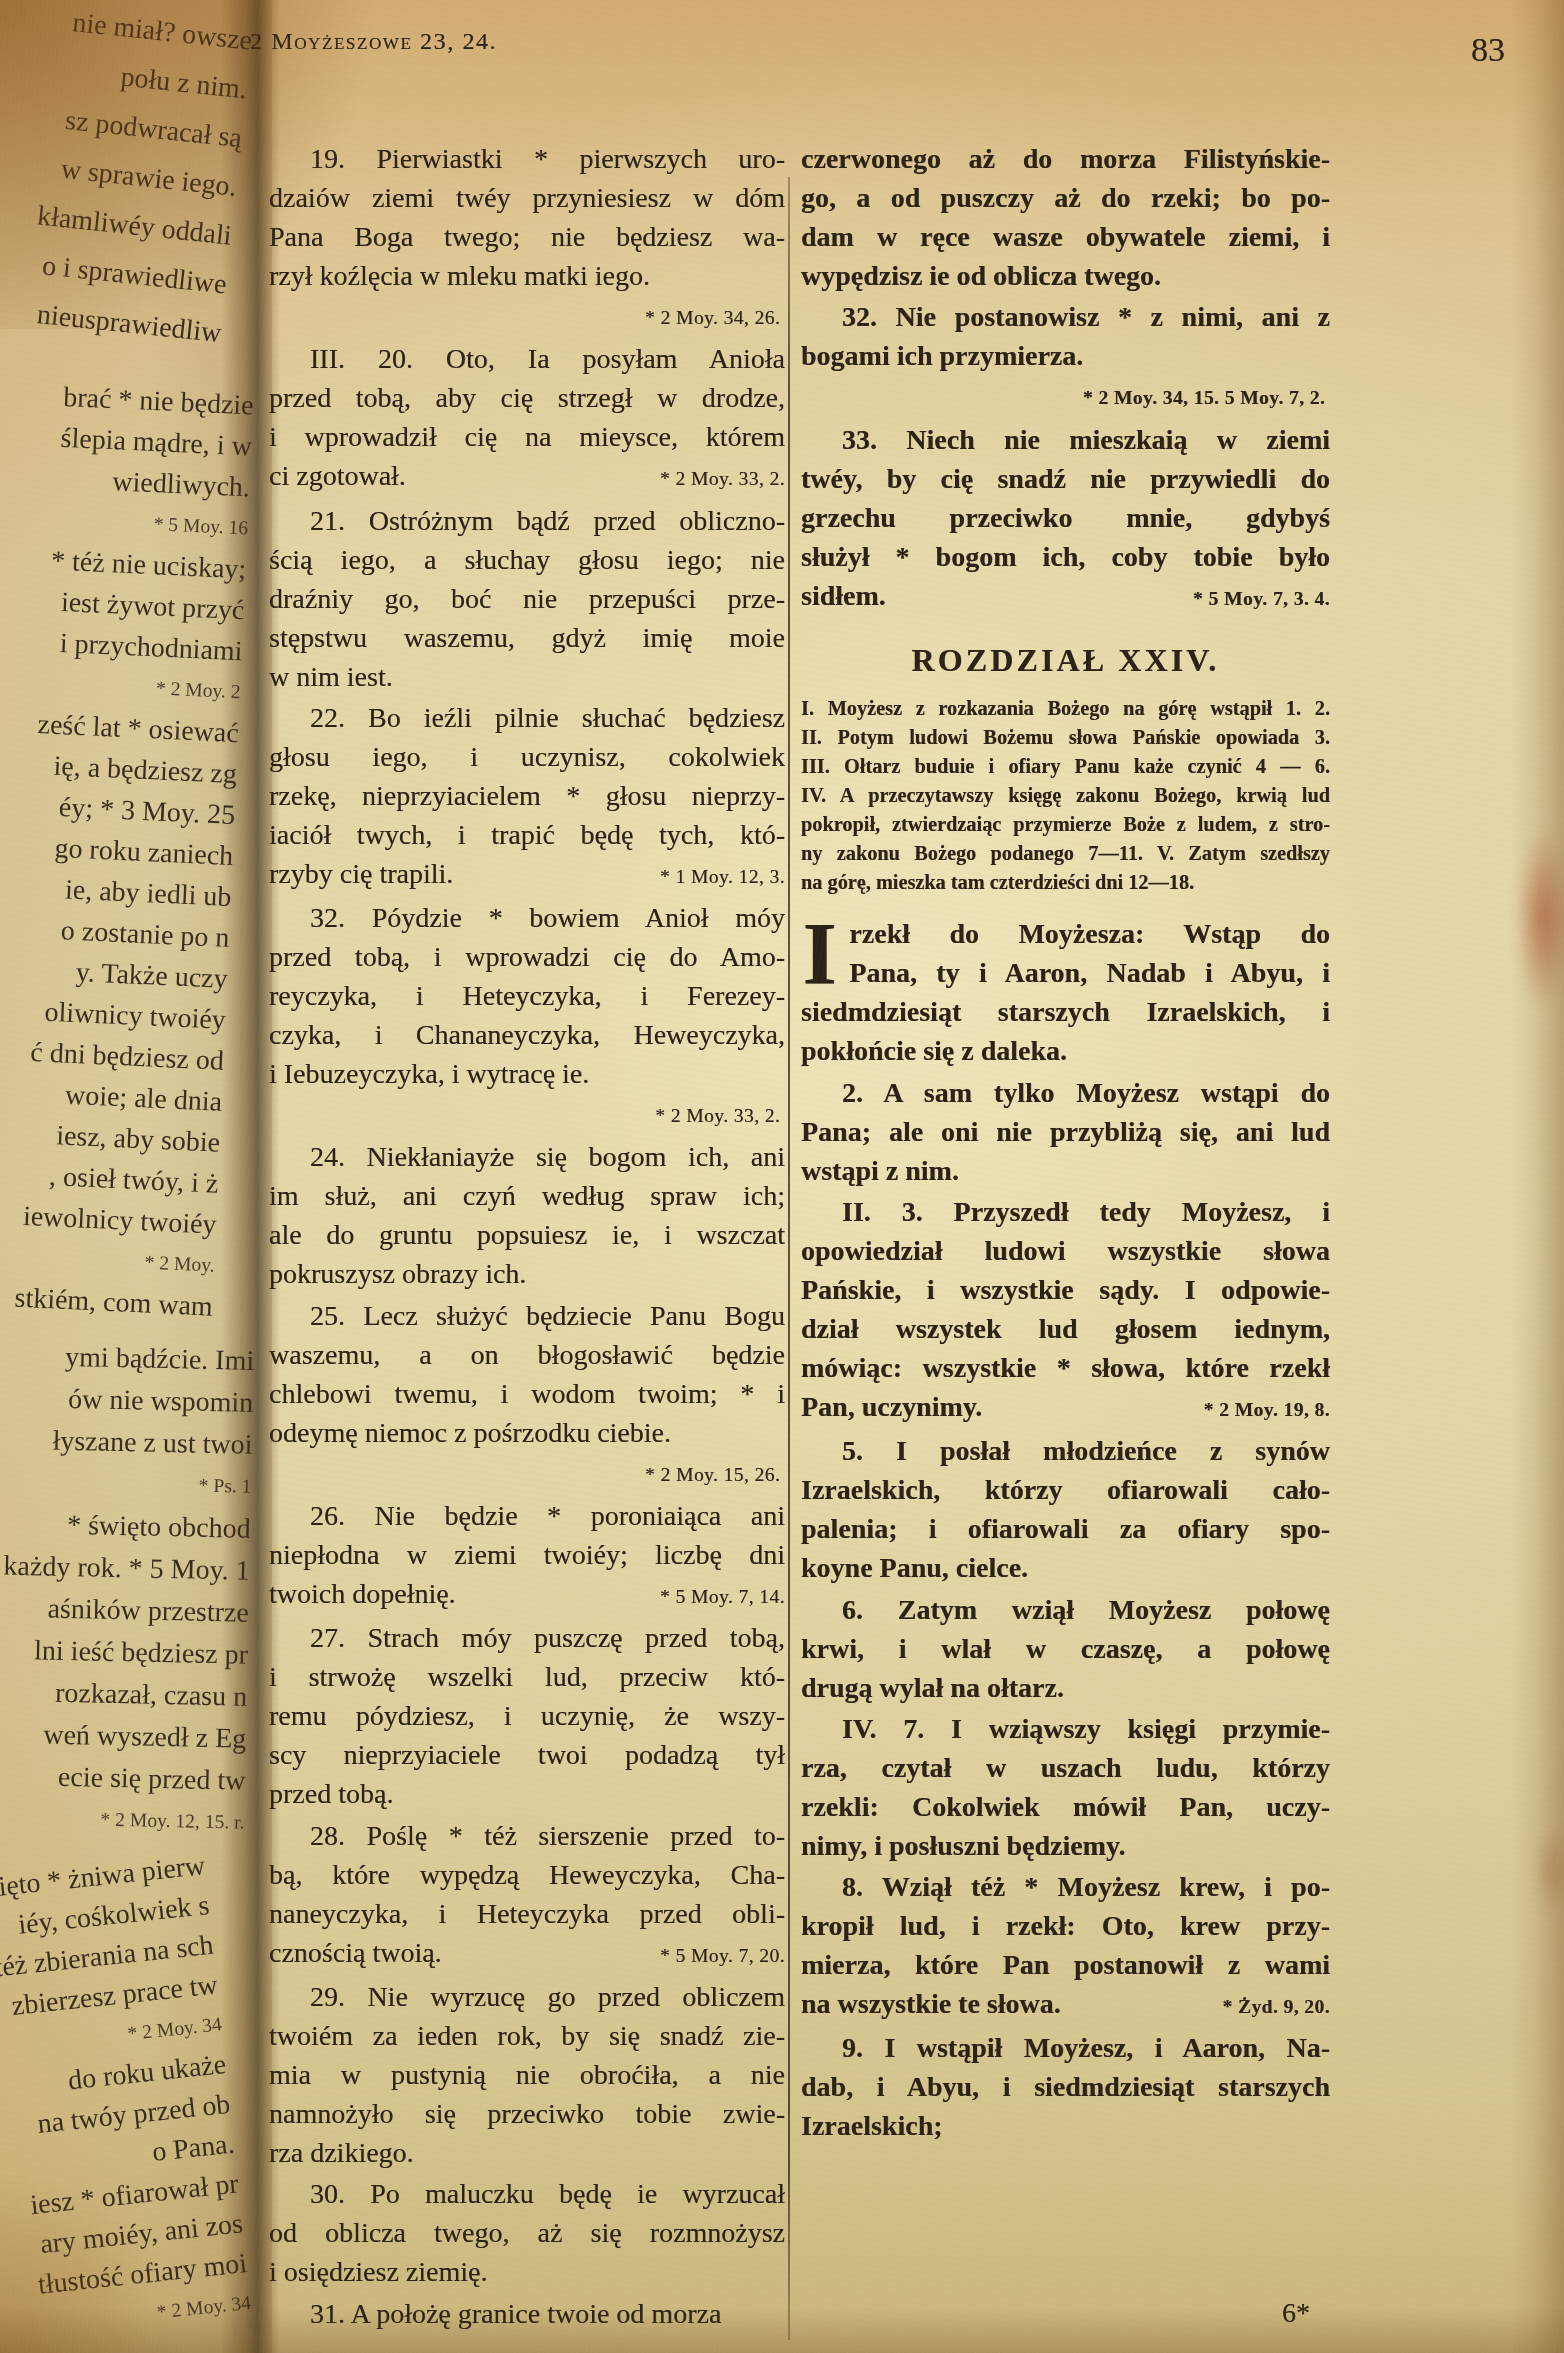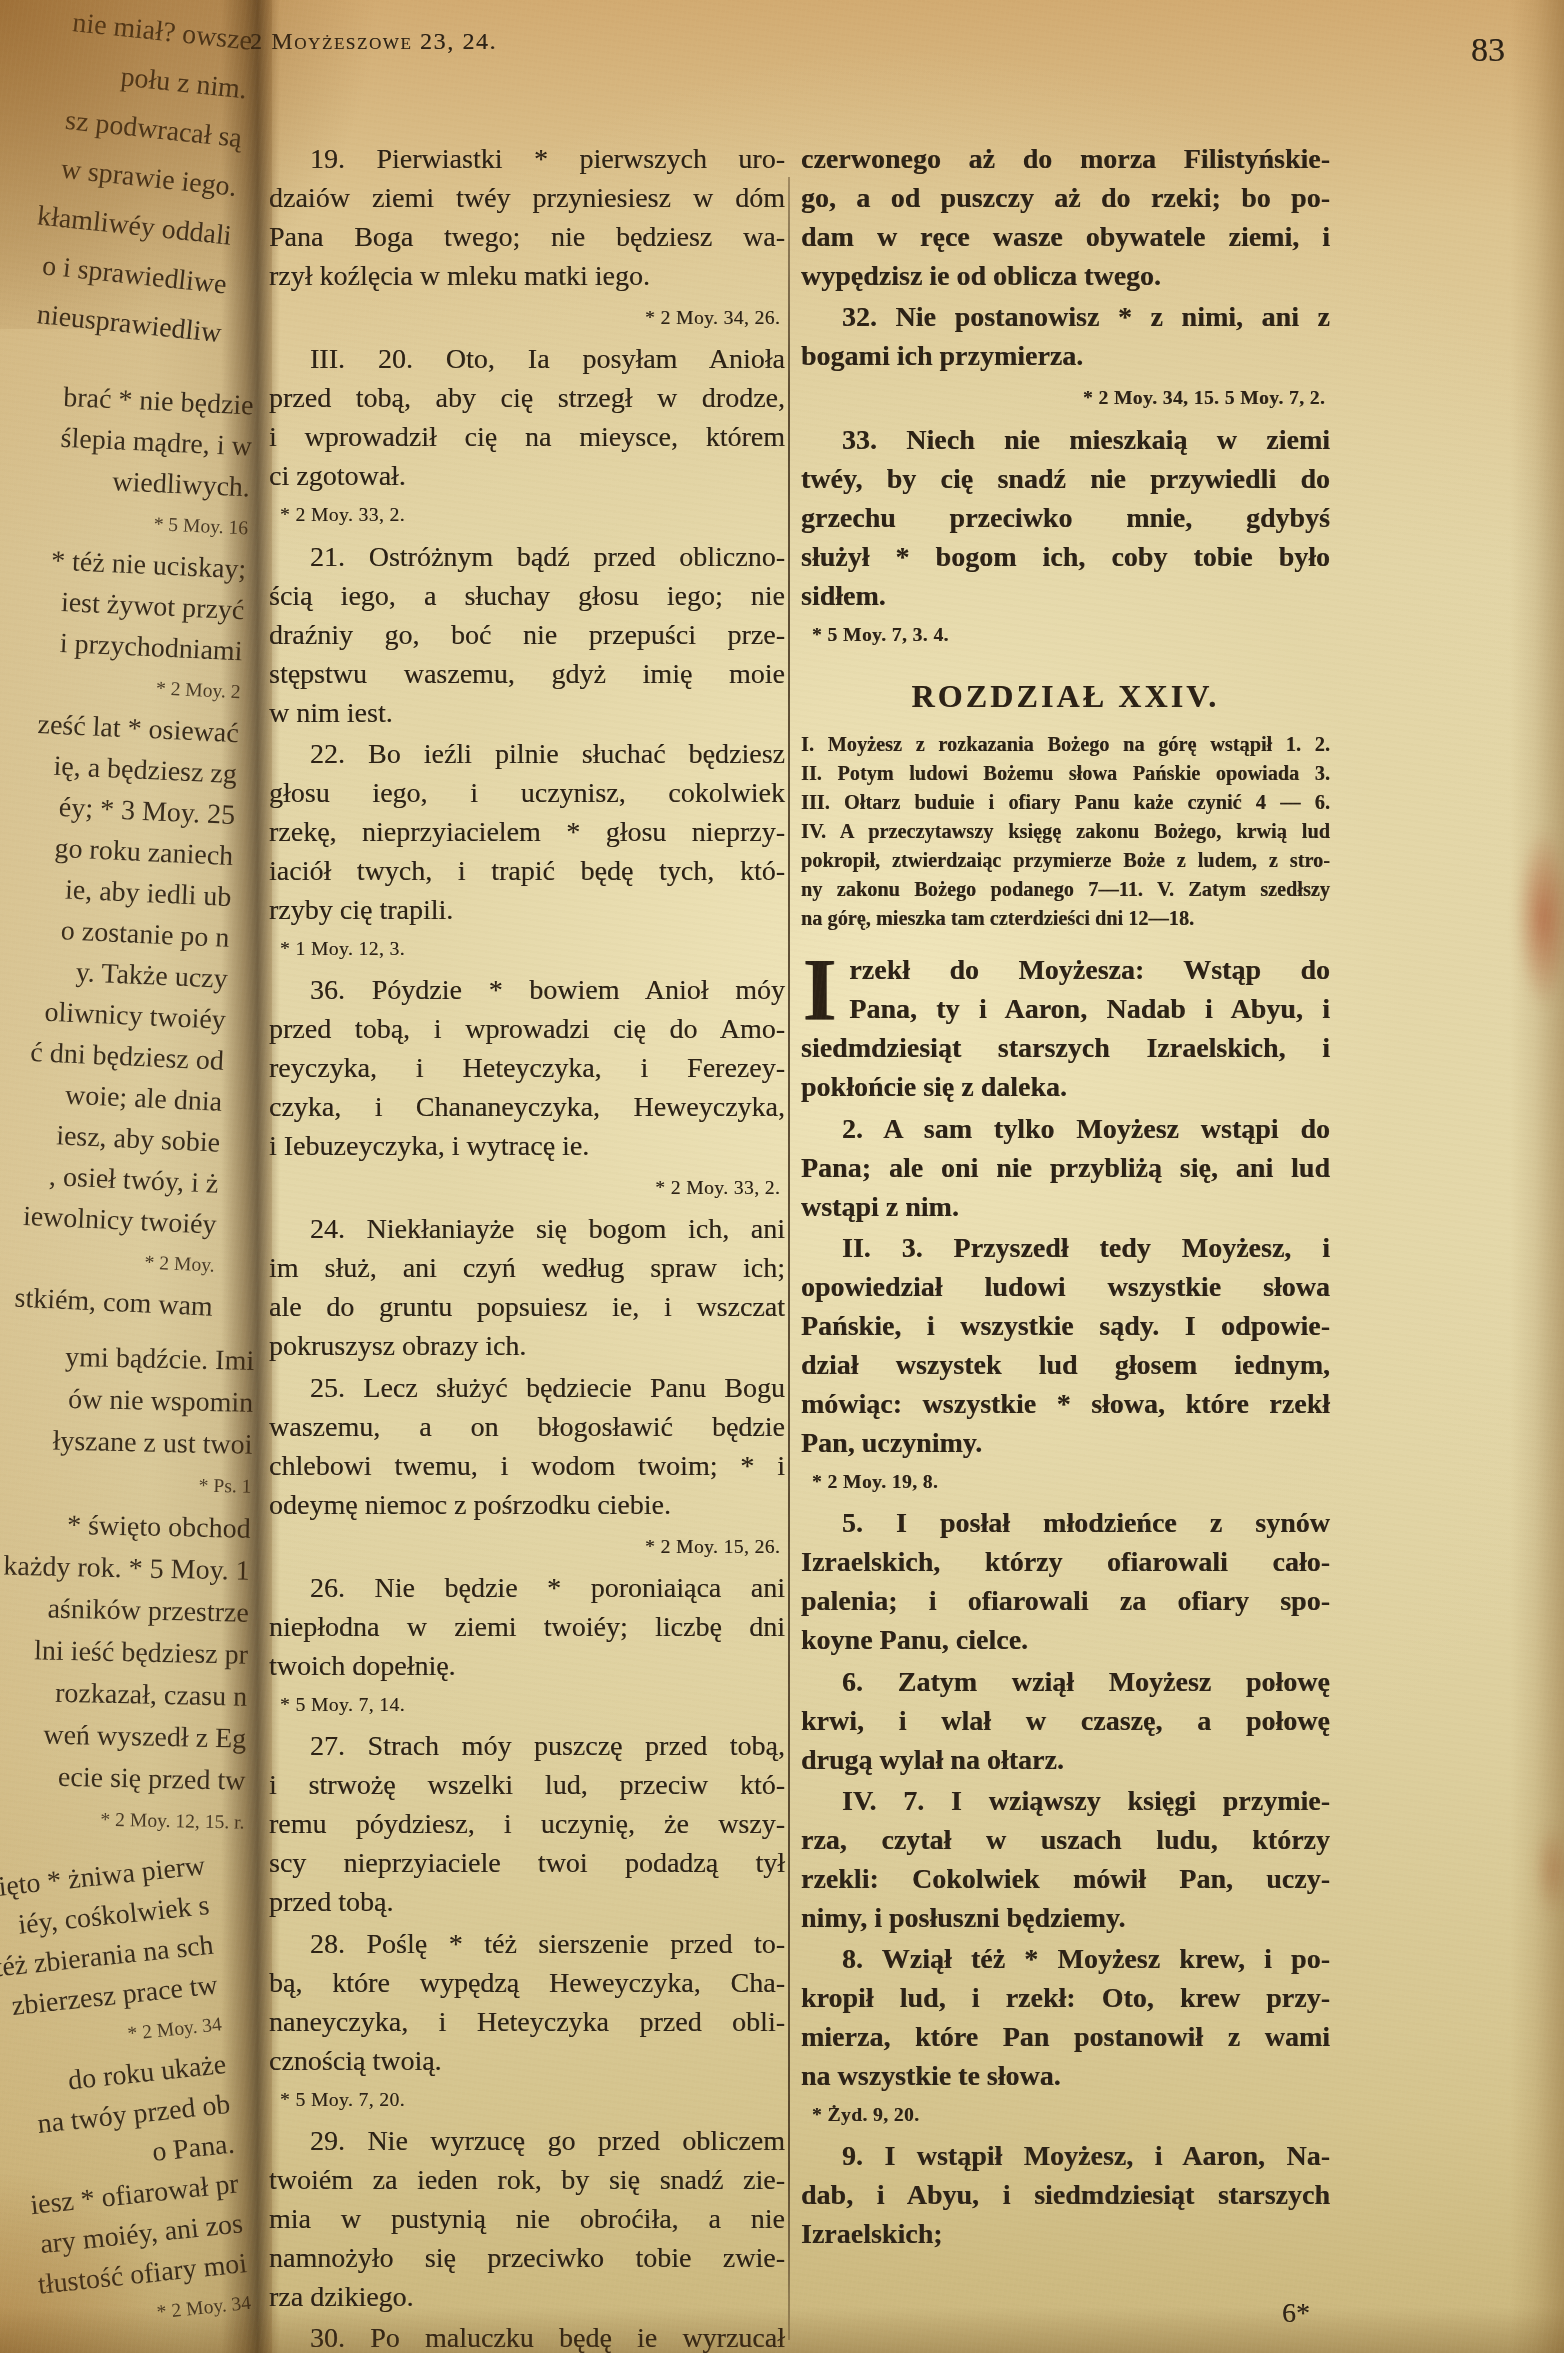--- a/index.html
+++ b/index.html
@@ -49,21 +49,21 @@
   .page-number{position:absolute;left:1471px;top:31px;width:86px;font-size:34px;}
   .col-divider{position:absolute;left:788px;top:177px;width:1.6px;height:2163px;
     background:linear-gradient(180deg, rgba(70,50,26,.4), rgba(58,42,22,.8) 10%, rgba(58,42,22,.8) 92%, rgba(70,50,26,.35));}
   .col{position:absolute;top:139px;font-size:28px;}
   #col1{left:269px;width:516px;}
   #col2{left:801px;width:529px;font-weight:bold;}
   .para{margin:0 0 2.3px 0;}
   .line{line-height:39px;text-align:justify;text-align-last:justify;}
   .line.end{text-align-last:auto;}
   .line.ind{text-indent:41px;}
-  .line.flex{display:flex;justify-content:space-between;align-items:baseline;text-align:left;text-align-last:auto;flex-direction:column;}
+  .line.flex{display:flex;justify-content:space-between;align-items:baseline;text-align:left;text-align-last:auto;}
   .refline{line-height:39px;text-align:right;padding-right:4.7px;}
   .ref{font-size:19.6px;letter-spacing:0.4px;white-space:nowrap;padding-left:11px;}
   .refline .ref{padding-left:0;}
   .chapter-heading{margin:20.3px 0 12.5px 0;text-align:center;font-size:32px;letter-spacing:3.1px;line-height:44px;}
   .summary{font-size:20.3px;margin:12px 0 17px 0;}
   .summary .line{line-height:29px;}
   .dropcap{float:left;font-size:88px;line-height:69px;padding:4.7px 12.5px 0 1.6px;}
   .signature{position:absolute;left:1249px;top:2297px;width:94px;text-align:center;font-size:28px;}
 </style>
 </head>
@@ -168,21 +168,21 @@
         <div class="line ind">22. Bo ieźli pilnie słuchać będziesz</div>
         <div class="line">głosu iego, i uczynisz, cokolwiek</div>
         <div class="line">rzekę, nieprzyiacielem * głosu nieprzy-</div>
         <div class="line">iaciół twych, i trapić będę tych, któ-</div>
         <div class="line flex end">
           <span>rzyby cię trapili.</span>
           <span class="ref">* 1 Moy. 12, 3.</span>
         </div>
       </div>
       <div class="para">
-        <div class="line ind">36. Póydzie * bowiem Anioł móy</div>
+        <div class="line ind">32. Póydzie * bowiem Anioł móy</div>
         <div class="line">przed tobą, i wprowadzi cię do Amo-</div>
         <div class="line">reyczyka, i Heteyczyka, i Ferezey-</div>
         <div class="line">czyka, i Chananeyczyka, Heweyczyka,</div>
         <div class="line end">i Iebuzeyczyka, i wytracę ie.</div>
         <div class="refline"><span class="ref">* 2 Moy. 33, 2.</span></div>
       </div>
       <div class="para">
         <div class="line ind">24. Niekłaniayże się bogom ich, ani</div>
         <div class="line">im służ, ani czyń według spraw ich;</div>
         <div class="line">ale do gruntu popsuiesz ie, i wszczat</div>

